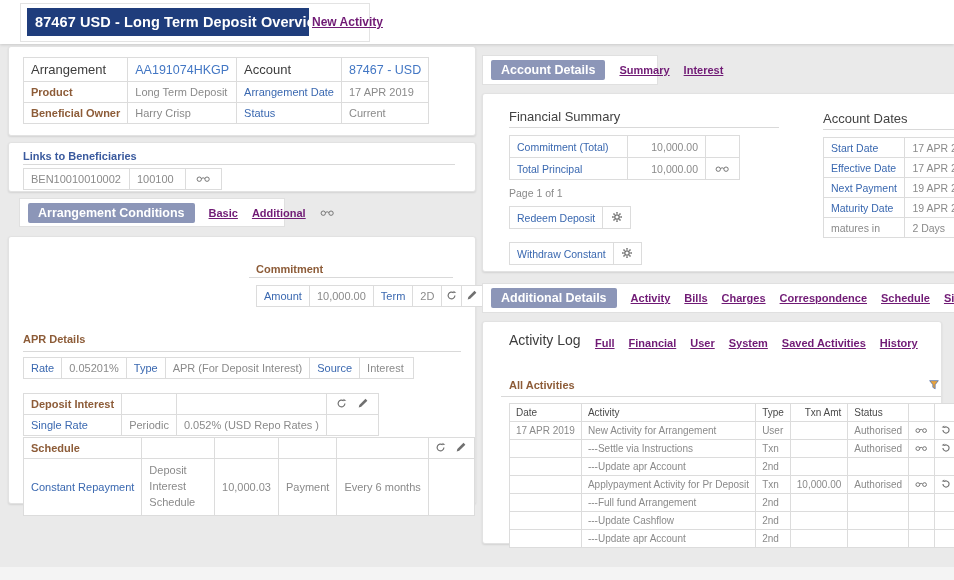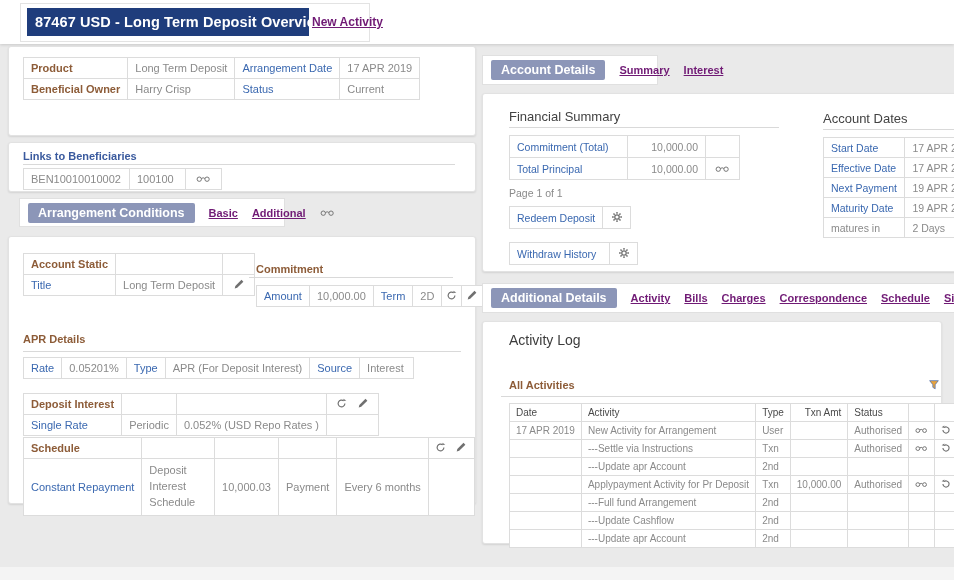--- a/index.html
+++ b/index.html
@@ -51,20 +51,26 @@
 
   <div class="abs card" style="left:8px;top:46px;width:466px;height:88px;">
     <table class="abs" style="left:14px;top:10px;">
       <colgroup>
           <col style="width:96px">
           <col style="width:104px">
           <col style="width:98px">
           <col style="width:70px">
         </colgroup>
       <tbody>
+          <tr>
+        <td class="big">Arrangement</td>
+        <td class="bigval">AA191074HKGP</td>
+        <td class="big">Account</td>
+        <td class="bigval">87467 - USD</td>
+      </tr>
       <tr>
         <td class="lbr">Product</td>
         <td>Long Term Deposit</td>
         <td class="lb">Arrangement Date</td>
         <td>17 APR 2019</td>
       </tr>
       <tr>
         <td class="lbr">Beneficial Owner</td>
         <td>Harry Crisp</td>
         <td class="lb">Status</td>
@@ -103,41 +109,20 @@
     <a class="lnk">Additional</a>
     <span class="icon"><svg viewBox="0 0 22 12" width="15" height="9">
           <circle cx="4.8" cy="7" r="3.2" fill="none" stroke="currentColor" stroke-width="1.4"></circle>
           <circle cx="16.2" cy="7" r="3.2" fill="none" stroke="currentColor" stroke-width="1.4"></circle>
           <path d="M8 6 Q10.5 3.8 13 6" fill="none" stroke="currentColor" stroke-width="1.4"></path>
         </svg></span>
   </div>
 
   <div class="abs card" style="left:8px;top:236px;width:466px;height:266px;">
 
-    <table class="abs" style="left:14px;top:16px;">
-      <colgroup>
-          <col style="width:92px">
-          <col style="width:104px">
-          <col style="width:32px">
-        </colgroup>
-      <tbody>
-          <tr>
-        <td class="lbr">Account Static</td>
-        <td></td>
-            <td></td>
-      </tr>
-      <tr>
-        <td class="lb">Title</td>
-        <td>Long Term Deposit</td>
-        <td class="ic"><span class="icon"><svg viewBox="0 0 14 14" width="12" height="12">
-                  <path d="M2 12.2l.7-2.9 7.2-7.2 2.2 2.2-7.2 7.2-2.9.7z" fill="currentColor"></path>
-                </svg></span></td>
-      </tr>
-    </tbody>
-      </table>
 
     <div class="abs sub-h" style="left:247px;top:26px;">Commitment</div>
     <div class="abs hrline" style="left:240px;top:40px;width:204px;"></div>
     <table class="abs" style="left:247px;top:48px;">
       <colgroup>
           <col style="width:48px">
           <col style="width:58px">
           <col style="width:36px">
           <col style="width:26px">
           <col style="width:22px">
@@ -306,21 +291,21 @@
     </tbody>
       </table>
 
     <table class="abs f btn-tbl" style="left:26px;top:148px;">
       <colgroup>
           <col style="width:100px">
           <col style="width:28px">
         </colgroup>
       <tbody>
           <tr>
-        <td class="lb">Withdraw History</td>
+        <td class="lb">Withdraw Constant</td>
         <td class="ic"><span class="icon"><svg viewBox="0 0 14 14" width="12" height="12">
                   <g stroke="currentColor" stroke-width="1.7">
                     <path d="M7 1.2v2M7 10.8v2M1.2 7h2M10.8 7h2M2.9 2.9l1.4 1.4M9.7 9.7l1.4 1.4M11.1 2.9L9.7 4.3M4.3 9.7l-1.4 1.4"></path>
                   </g>
                   <circle cx="7" cy="7" r="2.6" fill="none" stroke="currentColor" stroke-width="1.5"></circle>
                 </svg></span></td>
       </tr>
     </tbody>
       </table>
 
@@ -362,20 +347,28 @@
     <a class="lnk">Bills</a>
     <a class="lnk">Charges</a>
     <a class="lnk">Correspondence</a>
     <a class="lnk">Schedule</a>
     <a class="lnk">Simulations</a>
 
   </div>
 
   <div class="abs card" style="left:482px;top:321px;width:458px;height:221px;">
     <div class="abs al-h" style="left:26px;top:10px;">Activity Log</div>
+    <div class="abs links-row" style="left:112px;top:15px;">
+      <a class="lnk">Full</a>
+      <a class="lnk">Financial</a>
+      <a class="lnk">User</a>
+      <a class="lnk">System</a>
+      <a class="lnk">Saved Activities</a>
+      <a class="lnk">History</a>
+    </div>
 
     <div class="abs sub-h" style="left:26px;top:57px;">All Activities</div>
     <span class="abs icon" style="left:446px;top:58px;"><svg viewBox="0 0 12 12" width="10" height="10">
           <path d="M.8 .8h10.4L7.4 5.6v5L4.6 8.8V5.6z" fill="#e8a33d" stroke="#4a6fb5" stroke-width=".9"></path>
         </svg></span>
     <div class="abs hrline" style="left:18px;top:74px;width:440px;"></div>
 
     <table class="abs g" style="left:26px;top:81px;">
       <colgroup>
           <col style="width:62px">

